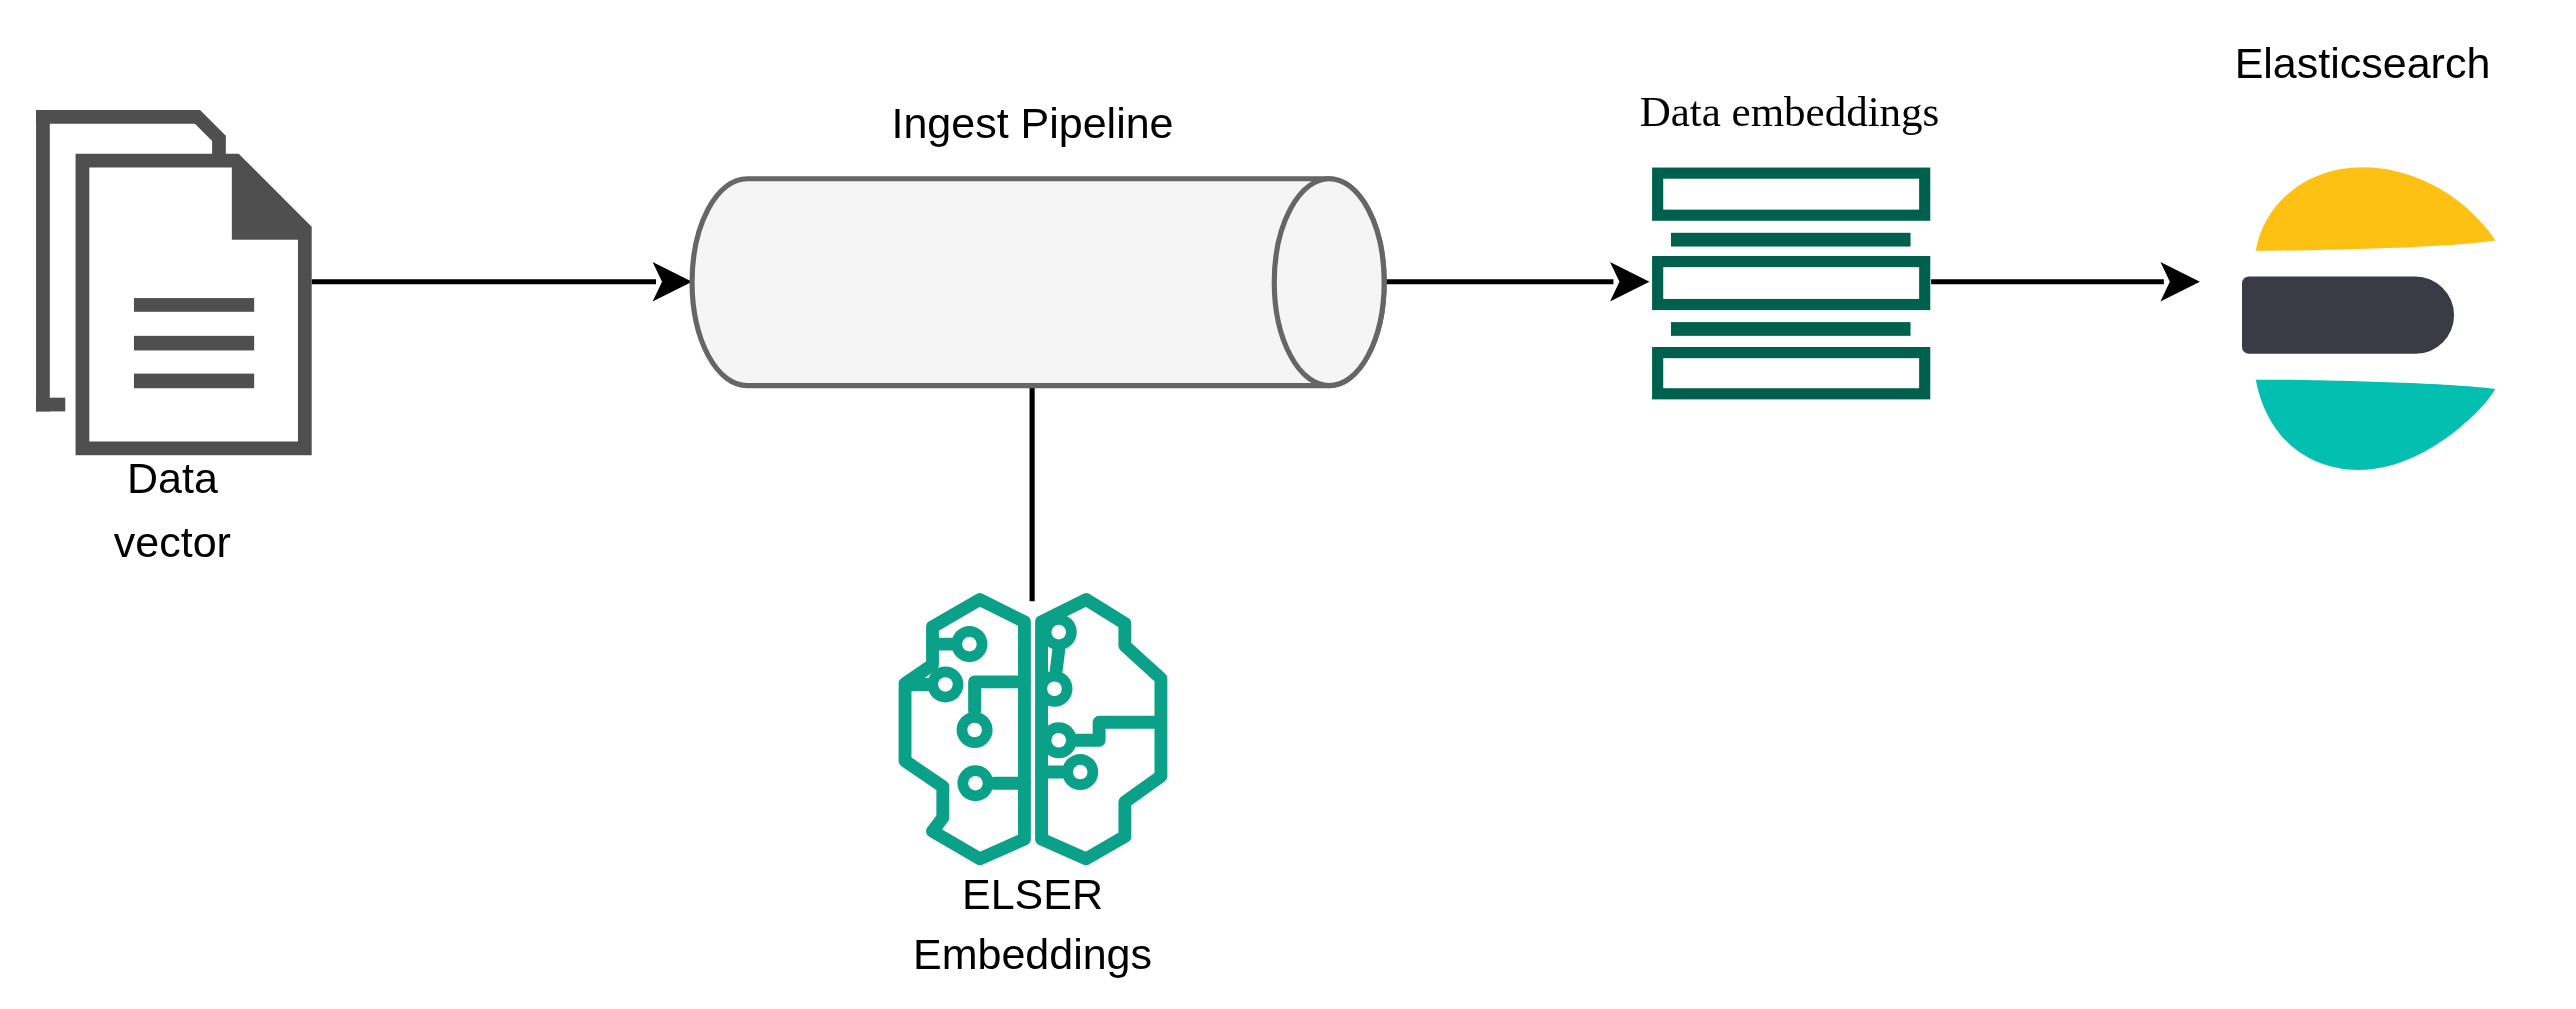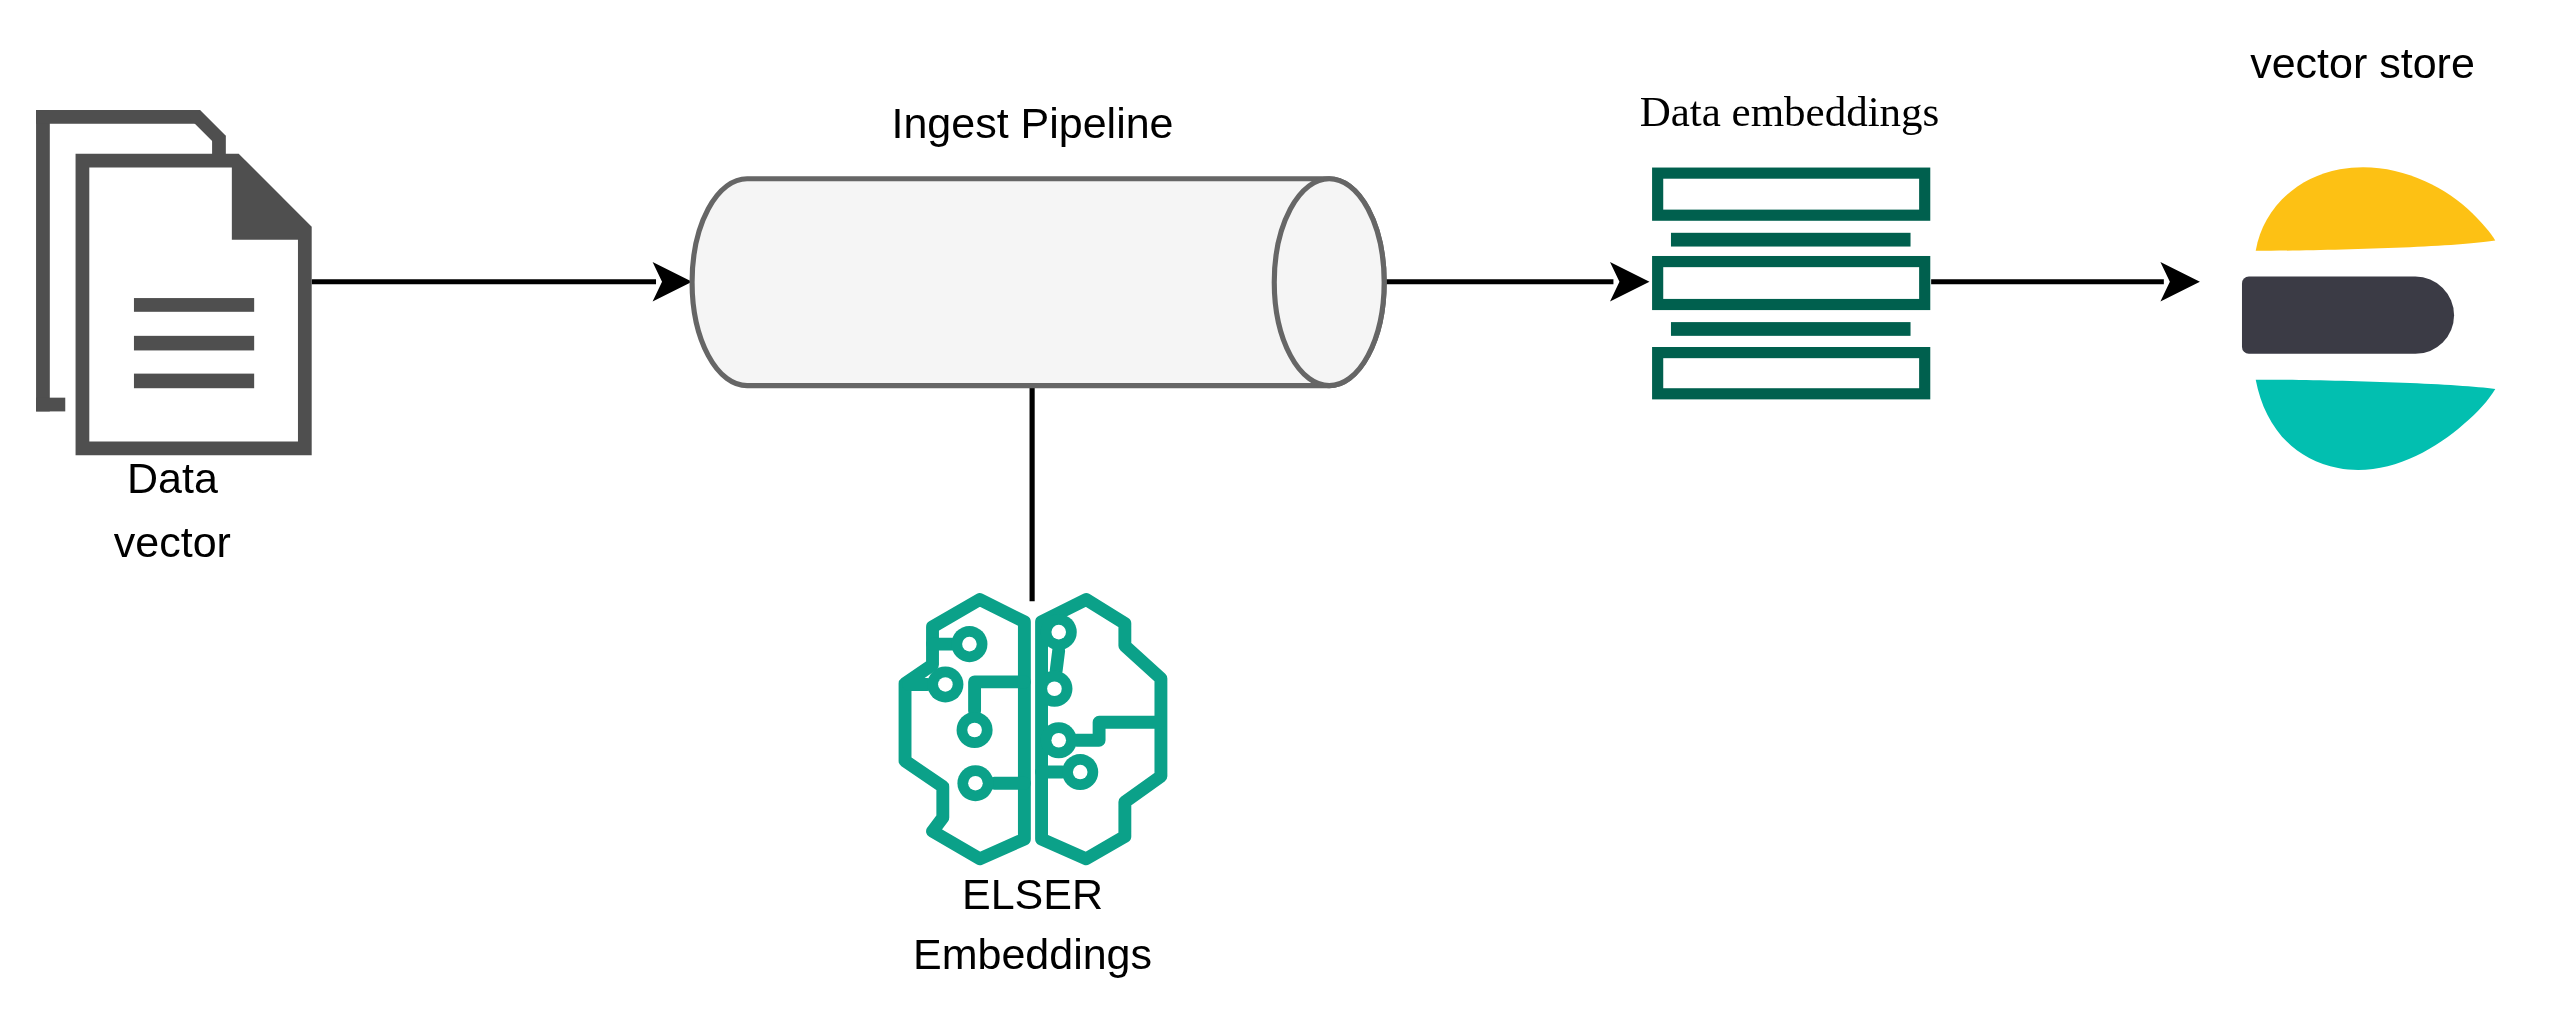--- a/index.html
+++ b/index.html
@@ -134,17 +134,17 @@
 
   <div class="lbl" style="left:818px;top:91px;width:429px;">
     <span>Ingest Pipeline</span>
   </div>
 
   <div class="lbl" style="left:1575px;top:80px;width:429px;font-family:Liberation Serif, serif;">
     <span>Data embeddings</span>
   </div>
 
   <div class="lbl" style="left:2148px;top:31px;width:429px;">
-    <span>vector store</span>
+    <span>Elasticsearch</span>
   </div>
 
 </div>
 
 
 </body></html>

